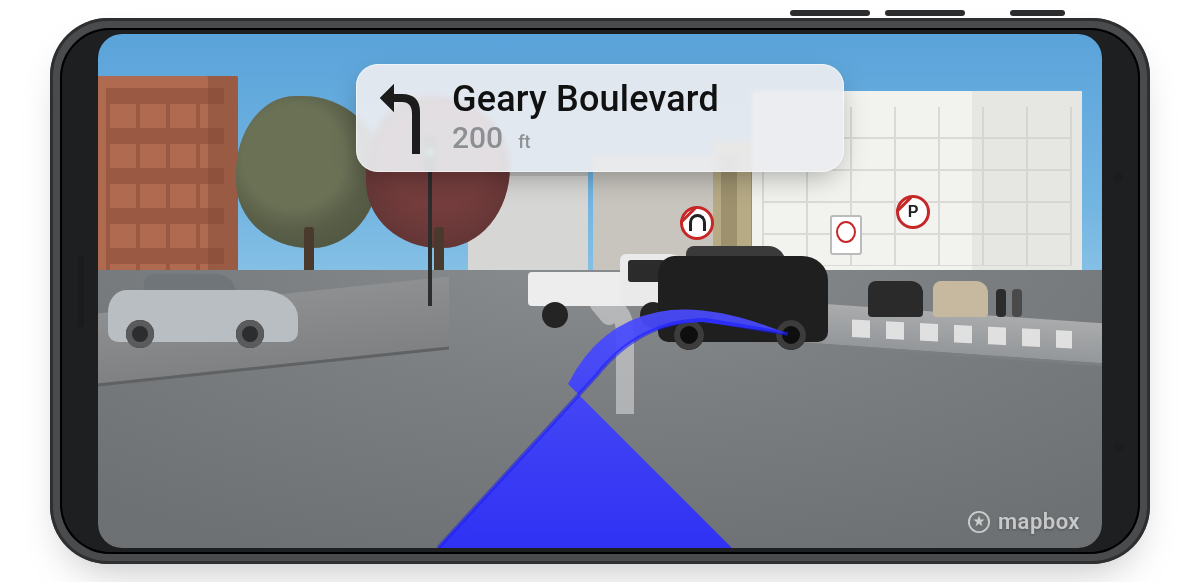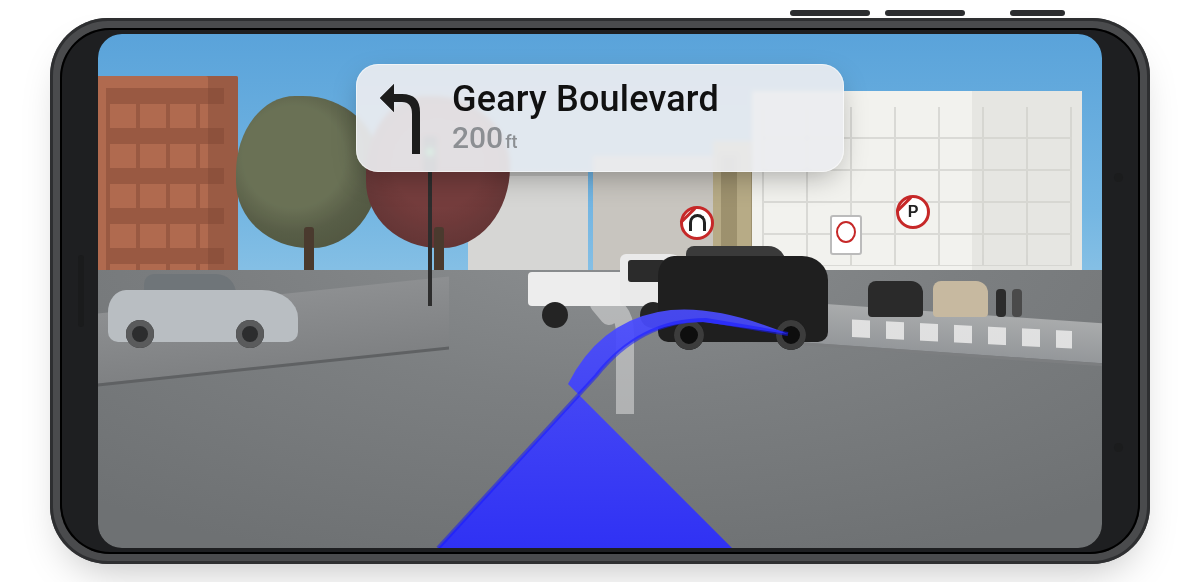--- a/index.html
+++ b/index.html
@@ -145,21 +145,21 @@
     border-radius:22px;
     box-shadow:0 10px 30px -8px rgba(0,0,0,.35), inset 0 0 0 1px rgba(255,255,255,.5);
     display:flex;align-items:flex-start;gap:20px;
     backdrop-filter:blur(2px);
   }
   .nav-card .arrow{width:52px;height:78px;flex:0 0 auto;}
   .nav-card .texts{display:flex;flex-direction:column;gap:2px;min-width:0;}
   .nav-card .street{font-size:36px;font-weight:500;color:#111;letter-spacing:.2px;white-space:nowrap;}
   .nav-card .dist{display:flex;align-items:baseline;gap:2px;color:#8c8f93;margin-top:-2px;}
   .nav-card .dist .val{font-size:30px;font-weight:500;text-align:center;}
-  .nav-card .dist .unit{font-size:18px;font-weight:500;}
+  .nav-card .dist .unit{font-size:18px;font-weight:500;margin-left:13px;}
 
   
   .watermark{
     position:absolute;right:22px;bottom:14px;display:flex;align-items:center;gap:8px;
     color:rgba(255,255,255,.85);font-weight:600;letter-spacing:.5px;
     text-shadow:0 1px 3px rgba(0,0,0,.4);opacity:.75;
   }
   .watermark .logo{width:22px;height:22px;}
   .watermark .txt{font-size:22px;}
 </style>
@@ -270,17 +270,26 @@
           </div>
           <div class="texts">
             <div class="street">Geary Boulevard</div>
             <div class="dist">
               <span class="val">200</span>
               <span class="unit">ft</span>
             </div>
           </div>
         </div>
 
+        <div class="watermark">
+          <span class="logo">
+            <svg viewBox="0 0 24 24">
+              <circle cx="12" cy="12" r="11" fill="none" stroke="rgba(255,255,255,.85)" stroke-width="2"></circle>
+              <path d="M12 5 l1.6 4.2 4.4 .2 -3.5 2.8 1.2 4.3 -3.7 -2.6 -3.7 2.6 1.2 -4.3 -3.5 -2.8 4.4 -.2z" fill="rgba(255,255,255,.85)"></path>
+            </svg>
+          </span>
+          <span class="txt">mapbox</span>
+        </div>
 
       </div>
     </div>
   </div>
 </div>
 
 </body></html>

